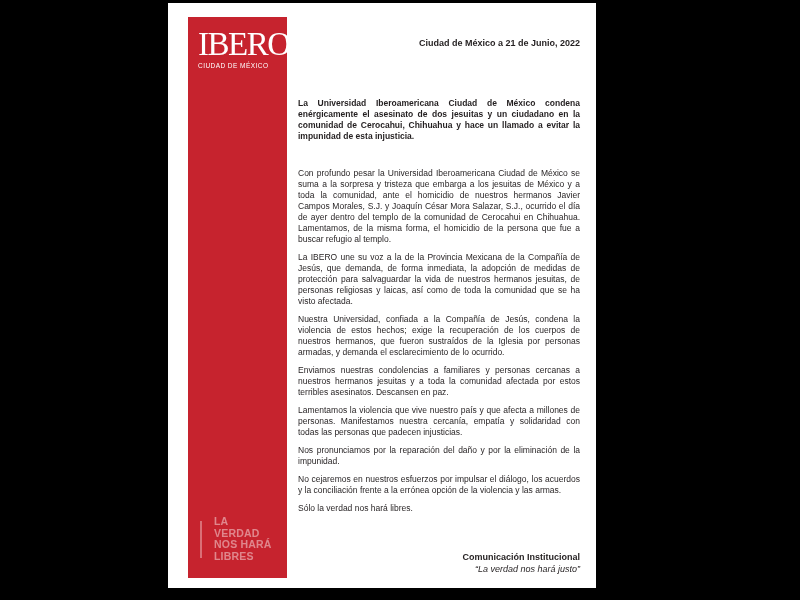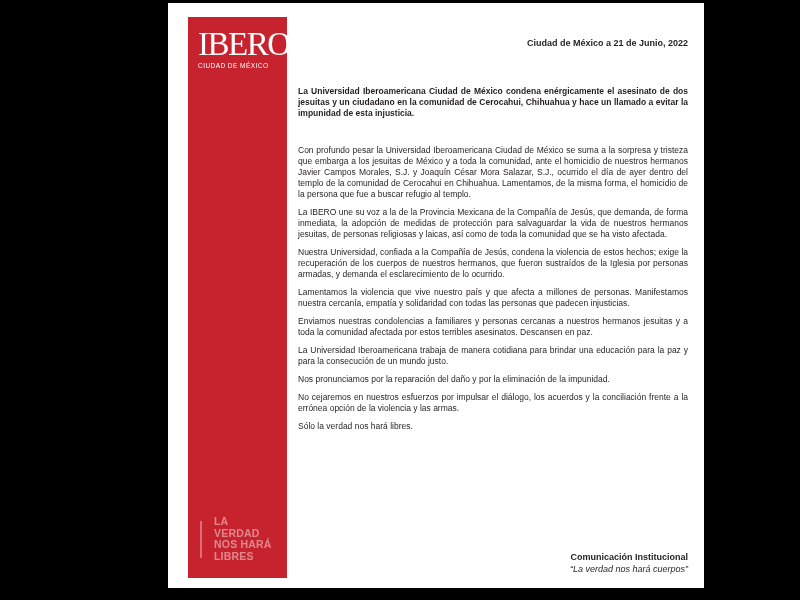--- a/index.html
+++ b/index.html
@@ -9,21 +9,21 @@
     position: relative;
     overflow: hidden;
     font-family: "Liberation Sans", sans-serif;
     -webkit-font-smoothing: antialiased;
   }
 
   
   .page {
     position: absolute;
     left: 168px; top: 3px;
-    width: 536px; height: 585px;
+    width: 428px; height: 585px;
     background: #ffffff;
   }
 
   
   .sidebar {
     position: absolute;
     left: 20px; top: 14px;
     width: 99px; height: 561px;
     background: #c6232e;
   }
@@ -69,21 +69,21 @@
     font-size: 8.5px;
     line-height: 11px;
   }
   .dateline {
     margin-top: 35px;
     text-align: right;
     font-weight: bold;
     font-size: 9px;
   }
   .lead {
-    margin-top: 37px;
+    margin-top: 49px;
     margin-bottom: 26px;
     font-weight: bold;
     text-align: justify;
   }
   .content p.body-par {
     text-align: justify;
     margin-bottom: 7px;
   }
   .signature {
     position: absolute;
@@ -125,26 +125,25 @@
       </div>
     </div>
   </aside>
 
   <main class="content">
     <div class="dateline">Ciudad de México a 21 de Junio, 2022</div>
     <p class="lead">La Universidad Iberoamericana Ciudad de México condena enérgicamente el asesinato de dos jesuitas y un ciudadano en la comunidad de Cerocahui, Chihuahua y hace un llamado a evitar la impunidad de esta injusticia.</p>
     <p class="body-par">Con profundo pesar la Universidad Iberoamericana Ciudad de México se suma a la sorpresa y tristeza que embarga a los jesuitas de México y a toda la comunidad, ante el homicidio de nuestros hermanos Javier Campos Morales, S.J. y Joaquín César Mora Salazar, S.J., ocurrido el día de ayer dentro del templo de la comunidad de Cerocahui en Chihuahua. Lamentamos, de la misma forma, el homicidio de la persona que fue a buscar refugio al templo.</p>
     <p class="body-par">La IBERO une su voz a la de la Provincia Mexicana de la Compañía de Jesús, que demanda, de forma inmediata, la adopción de medidas de protección para salvaguardar la vida de nuestros hermanos jesuitas, de personas religiosas y laicas, así como de toda la comunidad que se ha visto afectada.</p>
     <p class="body-par">Nuestra Universidad, confiada a la Compañía de Jesús, condena la violencia de estos hechos; exige la recuperación de los cuerpos de nuestros hermanos, que fueron sustraídos de la Iglesia por personas armadas, y demanda el esclarecimiento de lo ocurrido.</p>
+    <p class="body-par">Enviamos nuestras condolencias a familiares y personas cercanas a nuestros hermanos jesuitas y a toda la comunidad afectada por estos terribles asesinatos.  Descansen en paz.</p>
     <p class="body-par">Lamentamos la violencia que vive nuestro país y que afecta a millones de personas. Manifestamos nuestra cercanía, empatía y solidaridad con todas las personas que padecen injusticias.</p>
-    <p class="body-par">Enviamos nuestras condolencias a familiares y personas cercanas a nuestros hermanos jesuitas y a toda la comunidad afectada por estos terribles asesinatos.  Descansen en paz.</p>
-    <p class="body-par">La Universidad Iberoamericana trabaja de manera cotidiana para brindar una educación para la paz y para la consecución de un mundo justo.</p>
     <p class="body-par">Nos pronunciamos por la reparación del daño y por la eliminación de la impunidad.</p>
     <p class="body-par">No cejaremos en nuestros esfuerzos por impulsar el diálogo, los acuerdos y la conciliación frente a la errónea opción de la violencia y las armas.</p>
     <p class="body-par">Sólo la verdad nos hará libres.</p>
   </main>
 
   <div class="signature">
     <div class="signature-dept">Comunicación Institucional</div>
-    <div class="signature-quote">“La verdad nos hará cuerpos”</div>
+    <div class="signature-quote">“La verdad nos hará justo”</div>
   </div>
 
 </div>
 
 </body></html>

